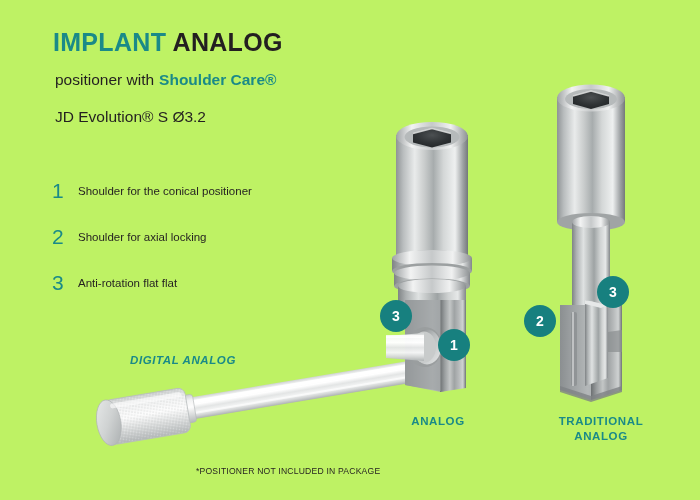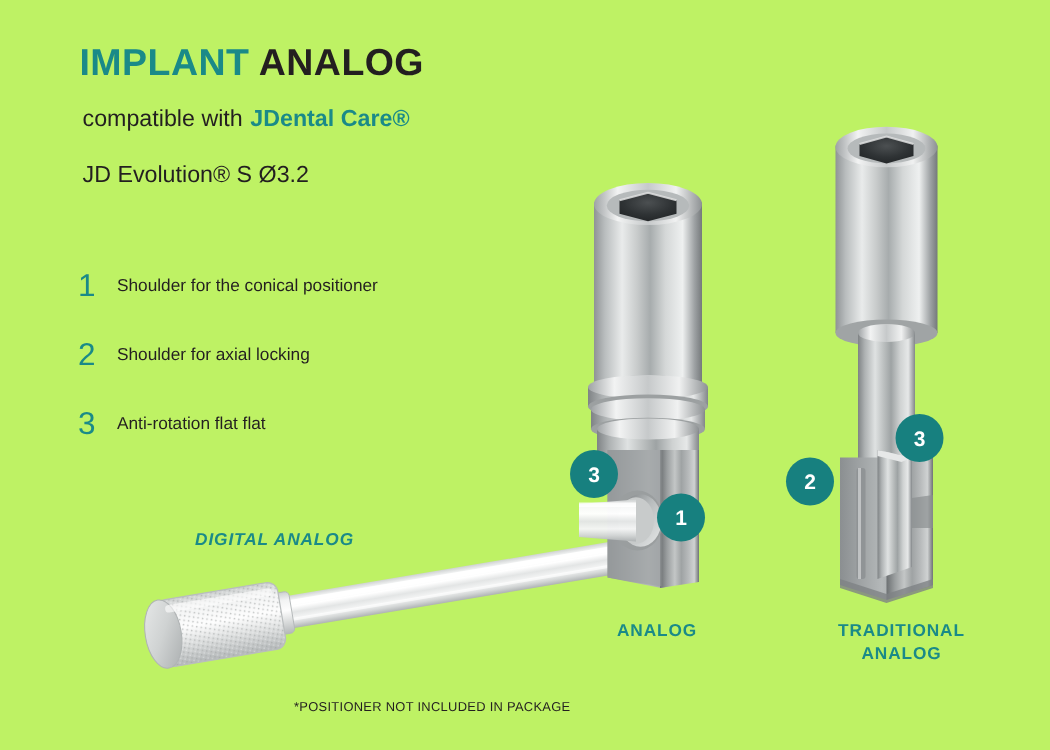--- a/index.html
+++ b/index.html
@@ -306,21 +306,21 @@
       <path d="M 560 386 L 591 396 L 622 386 L 622 392 L 591 402 L 560 392 Z" fill="#7e8285" opacity="0.8"></path>
     </g>
   </svg>
 
   <div class="title">
     <span class="t-teal">IMPLANT</span>
     <span class="t-dark">ANALOG</span>
   </div>
 
   <div class="subtitle">
-    <span>compatible with</span><span class="brand">JDental Care®</span>
+    <span>positioner with</span><span class="brand">Shoulder Care®</span>
   </div>
 
   <div class="model">JD Evolution® S Ø3.2</div>
 
   <div class="legend">
     <div class="legend-row">
       <span class="legend-num">1</span>
       <span class="legend-text">Shoulder for the conical positioner</span>
     </div>
     <div class="legend-row">

